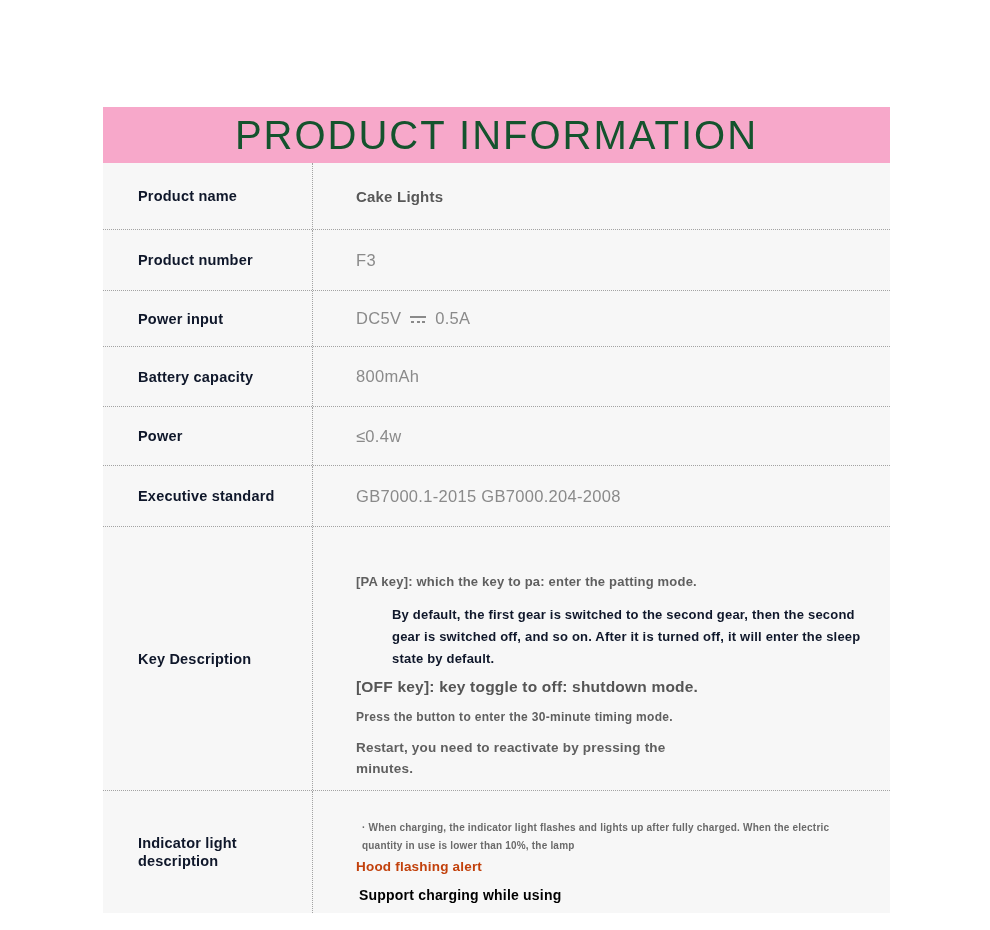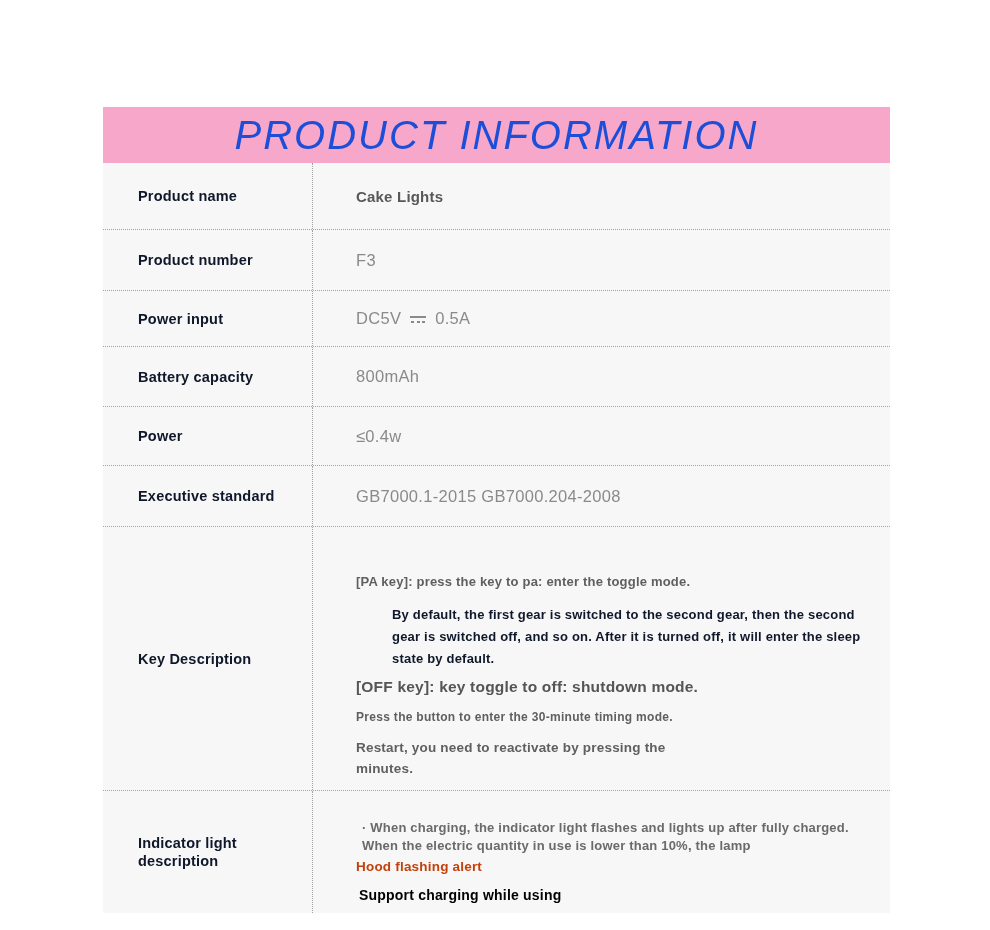--- a/index.html
+++ b/index.html
@@ -12,23 +12,22 @@
     overflow:hidden;
   }
   .spec-table {
     position:absolute; left:103px; top:107px; width:787px;
   }
   .spec-header {
     height:56px; background:#f7a8ca;
     display:flex; align-items:center; justify-content:center;
   }
   .spec-header .title {
-    color:#1d4ed8; font-size:40px; font-weight:300; letter-spacing:2px;
+    color:#14532d; font-size:40px; font-weight:300; letter-spacing:2px;
     white-space:nowrap;
-    font-style:italic;
   }
   .spec-body { background:#f7f7f7; }
   .row { display:flex; border-bottom:1px dotted #a3a3a3; }
   .row:last-child { border-bottom:none; }
   .cell-label {
     width:210px; flex:0 0 210px;
     border-right:1px dotted #a3a3a3;
     display:flex; align-items:center;
     padding-left:35px; padding-right:10px;
     font-weight:bold; font-size:14.5px; color:#0f172a;
@@ -55,21 +54,21 @@
   }
   
   .p-md  { font-size:13px;  font-weight:bold; color:#5f5f5f; line-height:17px; letter-spacing:0.2px; margin-bottom:14px; }
   .p-2l  { font-size:13px;  font-weight:bold; color:#0f172a; line-height:22px; letter-spacing:0.2px; max-width:538px; margin-bottom:8px;margin-left:36px; }
   .p-lg  { font-size:15.5px;font-weight:bold; color:#555555; letter-spacing:0.2px; margin-bottom:14px; }
   .p-sm  { font-size:12px;  font-weight:bold; color:#5f5f5f; letter-spacing:0.3px; margin-bottom:13px; }
   .p-xs  { font-size:10.3px;font-weight:bold; color:#6a6a6a; letter-spacing:0.3px; margin-bottom:11px; white-space:nowrap; padding-left:6px; }
   .p-wrap{ font-size:13.5px;font-weight:bold; color:#5f5f5f; line-height:21px; letter-spacing:0.2px; max-width:330px; }
   
   .ind-pad { padding-top:28px; }
-  .ip-xs { font-size:13px; font-weight:bold; color:#6a6a6a; line-height:17.5px; letter-spacing:0.2px; max-width:520px; margin-bottom:5px; padding-left:6px; }
+  .ip-xs { font-size:10px; font-weight:bold; color:#6a6a6a; line-height:17.5px; letter-spacing:0.2px; max-width:520px; margin-bottom:5px; padding-left:6px; }
   .ip-md1{ font-size:13.5px; font-weight:bold; color:#c2410c; letter-spacing:0.2px; margin-bottom:13px; }
   .ip-md2{ font-size:14px;   font-weight:bold; color:#000000; letter-spacing:0.2px; padding-left:3px; }
 </style>
 </head>
 <body>
 
 <div class="page">
   <div class="spec-table">
 
     <div class="spec-header">
@@ -110,21 +109,21 @@
       </div>
 
       <div class="row h62">
         <div class="cell-label">Executive standard</div>
         <div class="cell-value">GB7000.1-2015 GB7000.204-2008</div>
       </div>
 
       <div class="row h264">
         <div class="cell-label">Key Description</div>
         <div class="cell-content">
-          <p class="p-md">[PA key]: press the key to pa: enter the toggle mode.</p>
+          <p class="p-md">[PA key]: which the key to pa: enter the patting mode.</p>
           <p class="p-2l">By default, the first gear is switched to the second gear, then the second gear is switched off, and so on. After it is turned off, it will enter the sleep state by default.</p>
           <p class="p-lg">[OFF key]: key toggle to off: shutdown mode.</p>
           <p class="p-sm">Press the button to enter the 30-minute timing mode.</p>
           <p class="p-wrap">Restart, you need to reactivate by pressing the minutes.</p>
         </div>
       </div>
 
       <div class="row h122">
         <div class="cell-label">Indicator light description</div>
         <div class="cell-content ind-pad">

